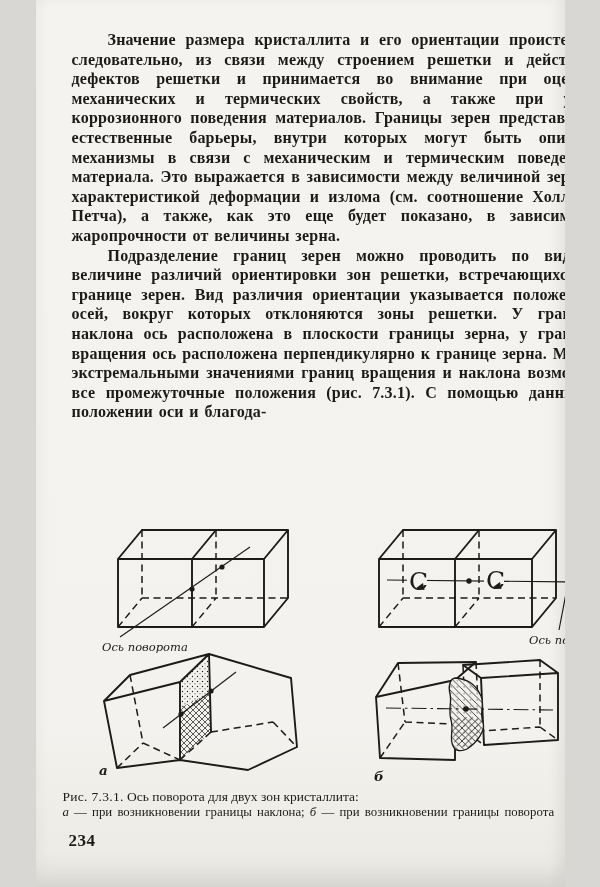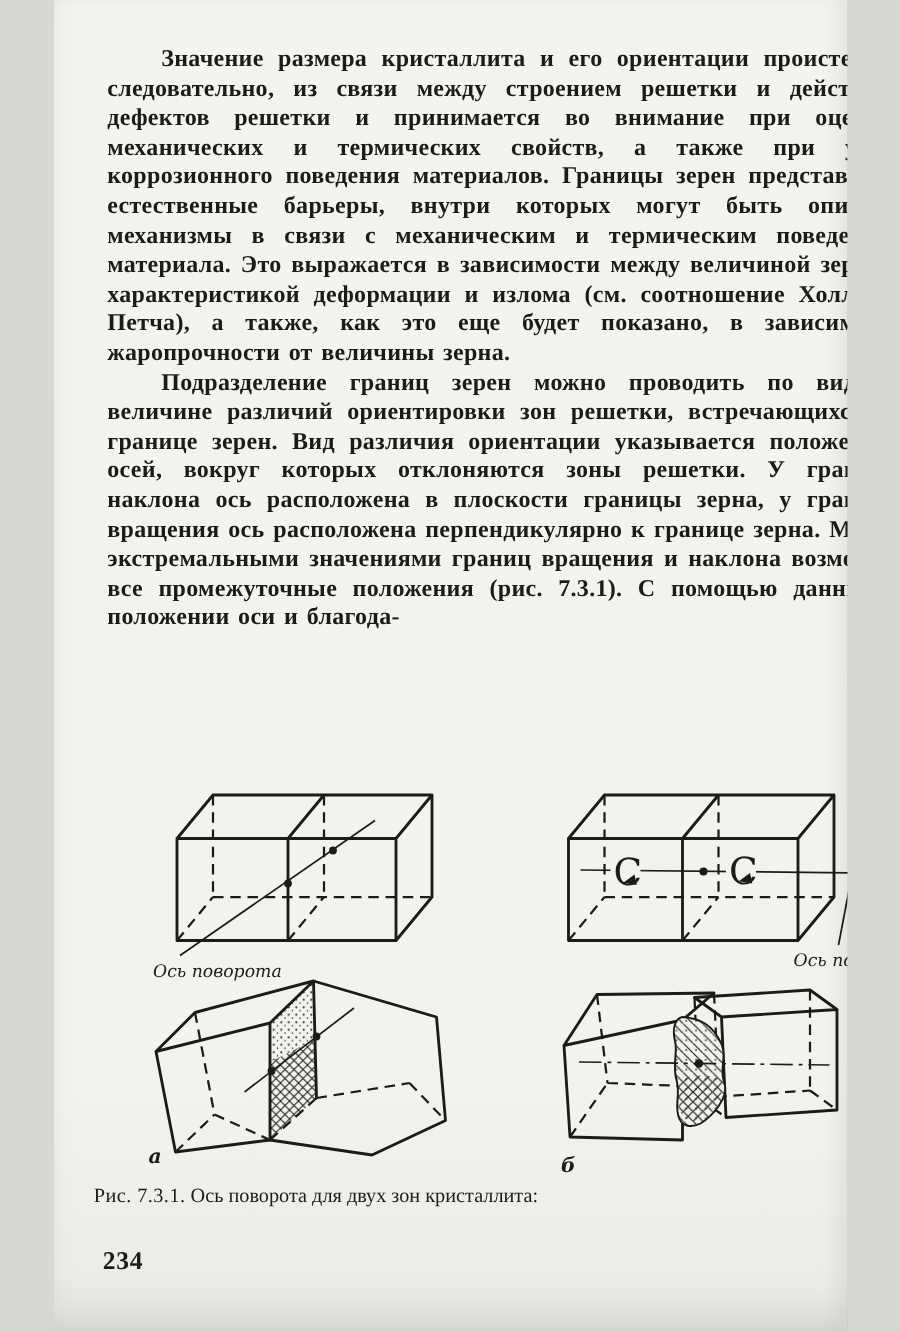--- a/index.html
+++ b/index.html
@@ -135,17 +135,23 @@
     <path class="axis-cl" d="M15 58 182 60"></path>
     <circle class="dot" cx="95" cy="59" r="2.8"></circle>
     <text class="sub" x="3" y="131">б</text>
   </svg>
 
   <div class="caption">
     <div class="cap-line1">
       <span class="cap-label">Рис. 7.3.1.</span>
       <span>Ось поворота для двух зон кристаллита:</span>
     </div>
+    <div class="cap-items">
+      <i>а</i>
+      <span>— при возникновении границы наклона;</span>
+      <i>б</i>
+      <span>— при возникновении границы поворота</span>
+    </div>
   </div>
 
   <div class="page-number">234</div>
 
 </div>
 
 </body></html>

